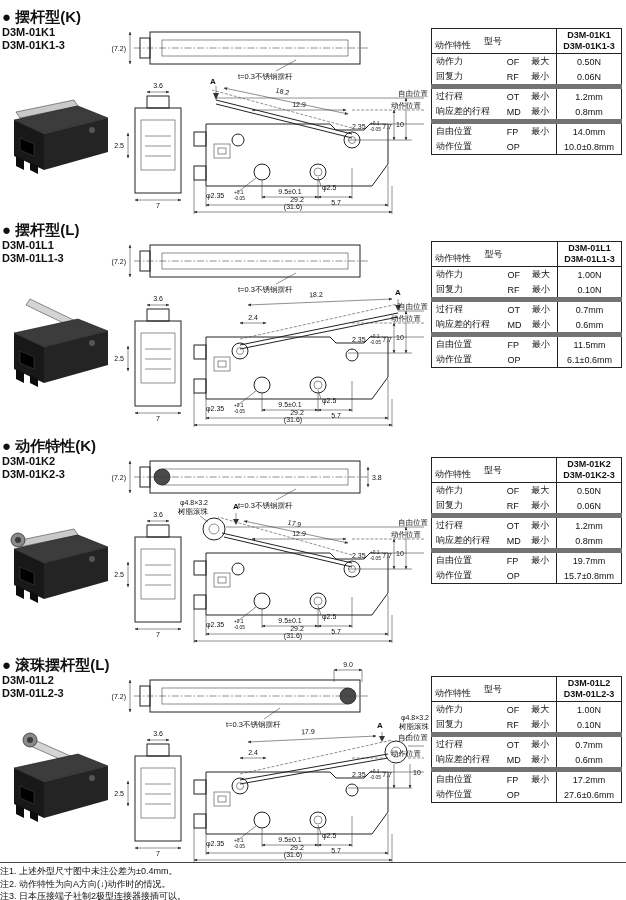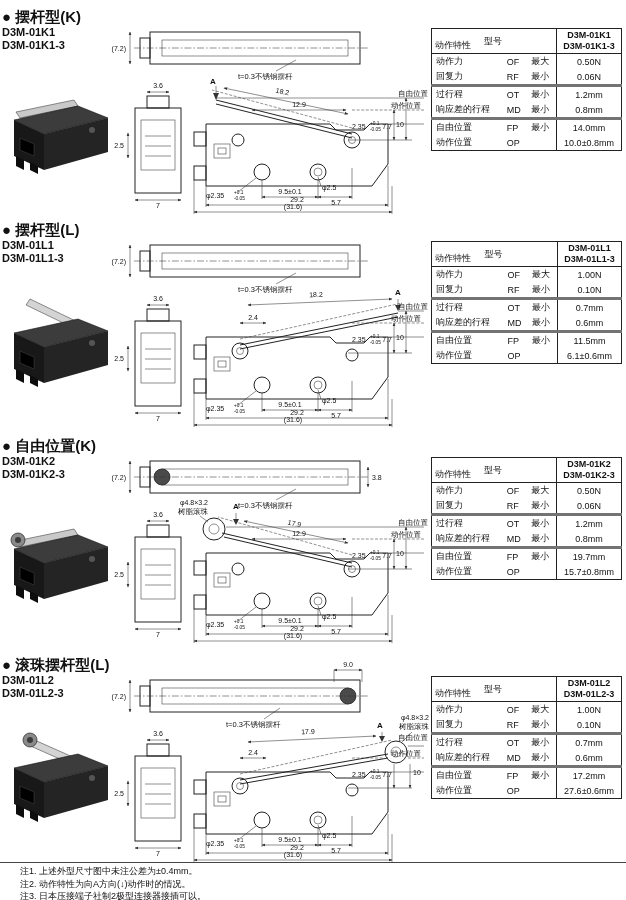--- a/index.html
+++ b/index.html
@@ -24,29 +24,29 @@
   .arrow { fill:#333; stroke:none; }
   table.spec {
     position:absolute; left:431px; top:20px; width:191px;
     border-collapse:collapse; font-size:9px; border:1.5px solid #222; background:#fff;
   }
   table.spec td { padding:1px 2px; height:13px; }
   table.spec td.name { padding-left:4px; width:80px; }
   table.spec td.sym { width:22px; }
   table.spec td.qual { width:26px; }
   table.spec td.val { border-left:1px solid #222; text-align:center; width:62px; }
-  table.spec tr.g td { border-top:3px solid #737373;margin-left:16px; }
+  table.spec tr.g td { border-top:5px solid #737373;margin-left:16px; }
   table.spec tr.hdr td { border-bottom:1.2px solid #222; }
   td.hdr-left { position:relative; height:26px; }
   .hdr-model { text-align:center; padding-right:2px; font-size:9px; }
   .hdr-char { position:absolute; bottom:1px; left:3px; font-size:9px;margin-top:30px; }
   td.hdr-val div { text-align:center; font-weight:bold; line-height:11px; font-size:9px; }
   .notes { position:absolute; left:0; top:862px; width:626px; border-top:1px solid #444;
            padding-top:2px; font-size:9px; line-height:12.5px; }
-  .note { padding-left:20px; white-space:nowrap; }
+  .note { padding-left:0; white-space:nowrap; }
 </style>
 </head>
 <body>
 
 <div class="sec" style="top:8px">
   <svg class="draw" width="430" height="206" viewBox="0 0 430 206">
     <defs>
         <marker id="ar1" viewBox="0 0 8 8" refX="7" refY="4" markerWidth="7" markerHeight="7" orient="auto-start-reverse">
           <path d="M0,1L8,4L0,7z" fill="#333"></path>
         </marker>
@@ -446,21 +446,21 @@
       <line class="d" x1="256" y1="170" x2="238" y2="184"></line>
       <text x="206" y="190">φ2.35</text>
       <text class="tol" x="234" y="186">+0.1</text>
       <text class="tol" x="234" y="192">-0.05</text>
       <line class="d" x1="206" y1="197" x2="388" y2="197" marker-start="url(#ar3)" marker-end="url(#ar3)"></line>
       <text x="297" y="194" text-anchor="middle">29.2</text>
       <line class="d" x1="194" y1="204" x2="392" y2="204" marker-start="url(#ar3)" marker-end="url(#ar3)"></line>
       <text x="293" y="201" text-anchor="middle">(31.6)</text>
     </g>
   </svg>
-  <div class="sec-title">● 自由位置(K)</div>
+  <div class="sec-title">● 动作特性(K)</div>
   <div class="models">
     <div>D3M-01K2</div>
     <div>D3M-01K2-3</div>
   </div>
   <svg class="photo" width="112" height="96" viewBox="0 0 112 96">
     <polygon points="12,34 70,22 74,28 16,40" fill="#c9c9c9" stroke="#444" stroke-width="0.6"></polygon>
     <circle cx="14" cy="33" r="7" fill="#8a8a8a" stroke="#333" stroke-width="0.8"></circle>
     <circle cx="14" cy="33" r="3" fill="#3a3a3a"></circle>
     <polygon points="10,42 74,28 104,40 40,56" fill="#3c3c3c" stroke="#111" stroke-width="0.6"></polygon>
     <polygon points="10,42 40,56 40,92 10,78" fill="#181818"></polygon>

